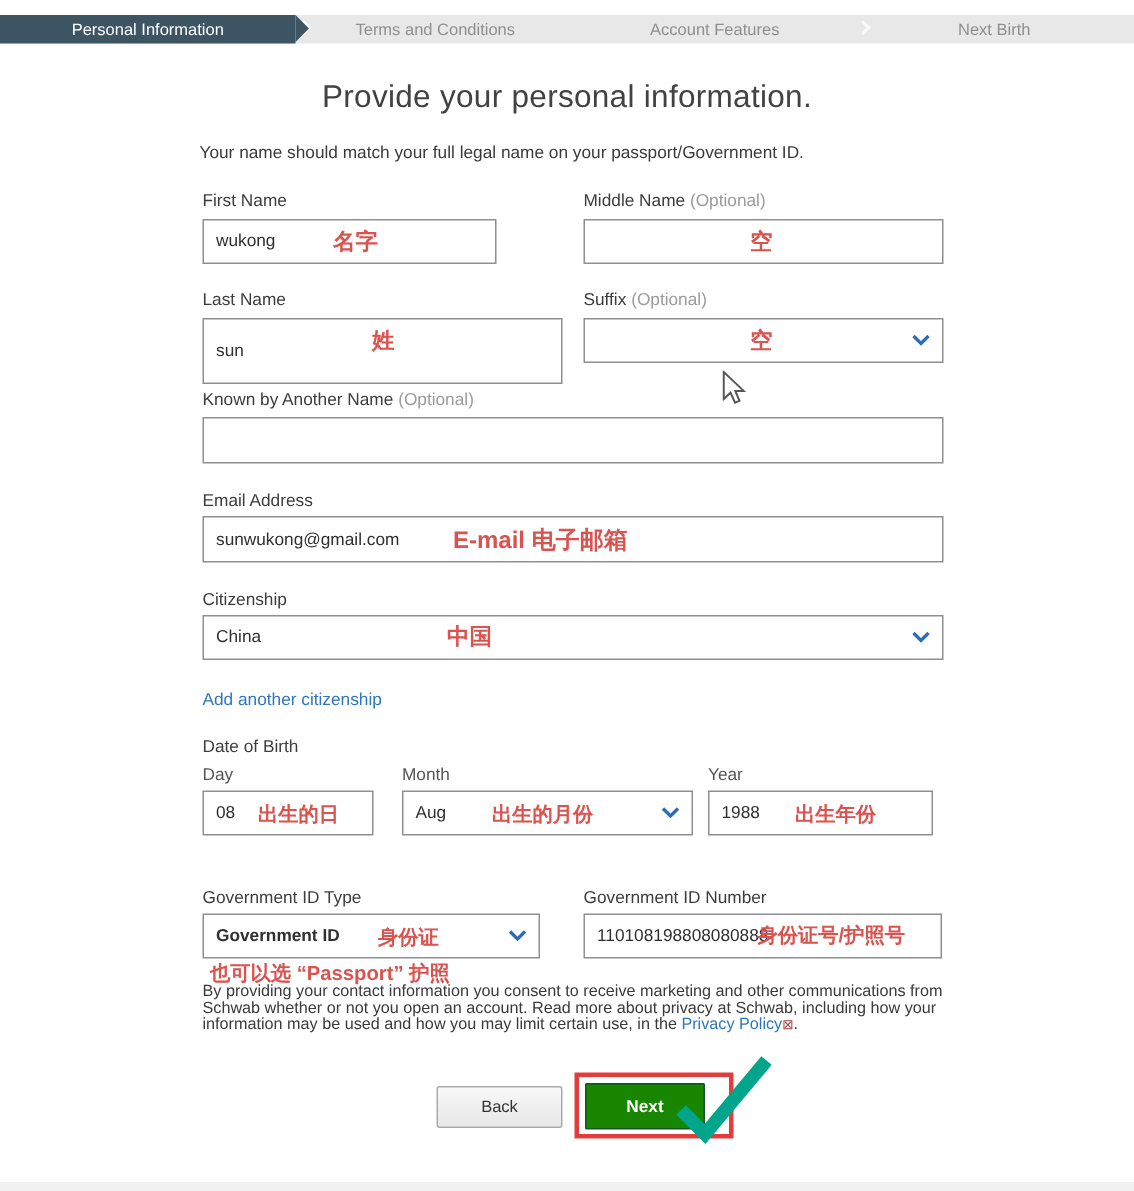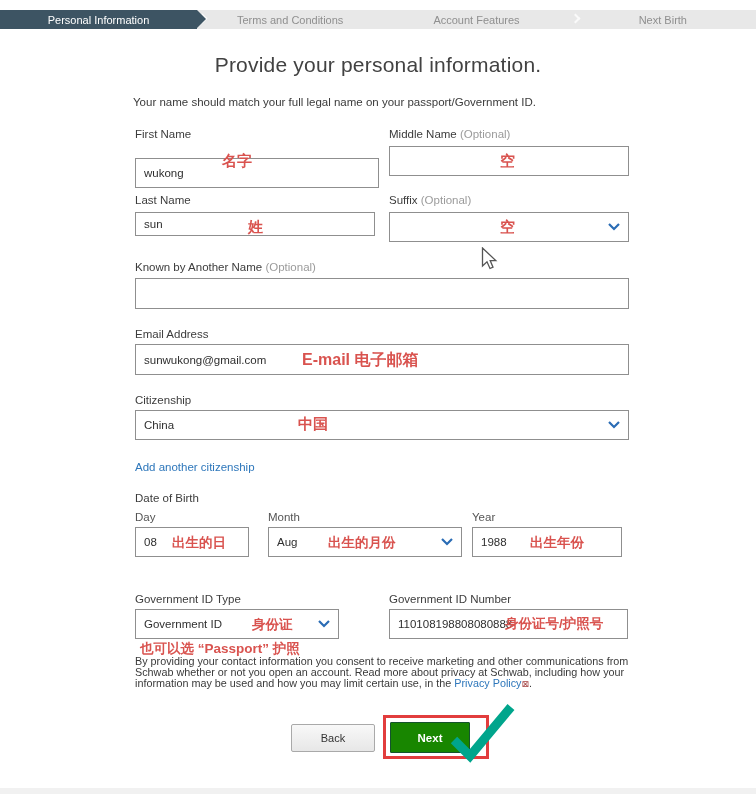--- a/index.html
+++ b/index.html
@@ -64,27 +64,27 @@
     <div class="step">
       <span class="chev"></span>
       <span>Next Birth</span>
     </div>
   </div>
 
   <h1 class="title">Provide your personal information.</h1>
   <p class="subtitle">Your name should match your full legal name on your passport/Government ID.</p>
 
   <div class="flabel" style="left:135px; top:128px;"><span>First Name</span></div>
-  <input class="tinput" style="left: 135px; top: 158px; width: 244px; height: 30px;" value="wukong">
+  <input class="tinput" style="left: 135px; top: 146px; width: 196px; height: 30px;" value="wukong">
 
   <div class="flabel" style="left:389px; top:128px;"><span>Middle Name</span>&nbsp;<span class="opt">(Optional)</span></div>
   <input class="tinput" style="left: 389px; top: 146px; width: 240px; height: 30px;" value="">
 
   <div class="flabel" style="left:135px; top:194px;"><span>Last Name</span></div>
-  <input class="tinput" style="left: 135px; top: 212px; width: 240px; height: 24px;" value="sun">
+  <input class="tinput" style="left: 135px; top: 212px; width: 240px; height: 44px;" value="sun">
 
   <div class="flabel" style="left:389px; top:194px;"><span>Suffix</span>&nbsp;<span class="opt">(Optional)</span></div>
   <div class="tselect" style="left:389px; top:212px; width:240px; height:30px;">
     <span></span>
     <svg class="chev-down" width="12" height="8" viewBox="0 0 12 8">
         <path d="M1,1 L6,6 L11,1" fill="none" stroke="#2a6cb5" stroke-width="2.2"></path>
       </svg>
   </div>
 
   <div class="flabel" style="left:135px; top:261px;"><span>Known by Another Name</span>&nbsp;<span class="opt">(Optional)</span></div>
@@ -112,21 +112,21 @@
     <span>Aug</span>
     <svg class="chev-down" width="12" height="8" viewBox="0 0 12 8">
         <path d="M1,1 L6,6 L11,1" fill="none" stroke="#2a6cb5" stroke-width="2.2"></path>
       </svg>
   </div>
 
   <div class="flabel" style="left:472px; top:511px; color:#555;"><span>Year</span></div>
   <input class="tinput" style="left: 472px; top: 527px; width: 150px; height: 30px;" value="1988">
 
   <div class="flabel" style="left:135px; top:593px;"><span>Government ID Type</span></div>
-  <div class="tselect" style="left:135px; top:609px; width:204px; height:30px;">
+  <div class="tselect" style="left:135px; top:609px; width:225px; height:30px;font-weight:bold;">
     <span>Government ID</span>
     <svg class="chev-down" width="12" height="8" viewBox="0 0 12 8">
         <path d="M1,1 L6,6 L11,1" fill="none" stroke="#2a6cb5" stroke-width="2.2"></path>
       </svg>
   </div>
 
   <div class="flabel" style="left:389px; top:593px;"><span>Government ID Number</span></div>
   <input class="tinput" style="left: 389px; top: 609px; width: 239px; height: 30px;" value="110108198808080888">
 
   <span class="anno" style="left:222px; top:152px;">名字</span>

